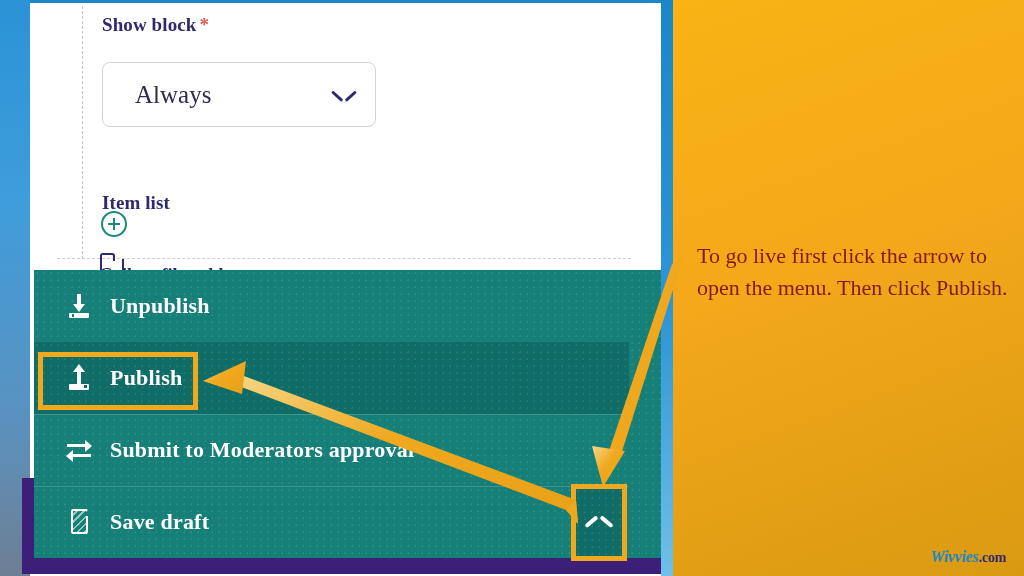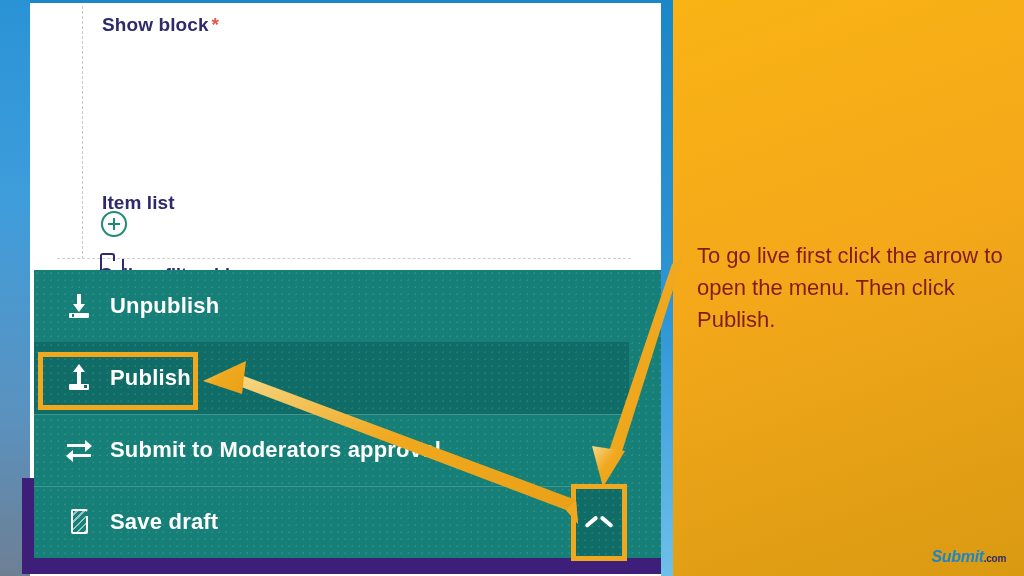--- a/index.html
+++ b/index.html
@@ -1,21 +1,21 @@
 <!DOCTYPE html>
 <html><head>
 <meta charset="utf-8">
 <style>
   * { margin:0; padding:0; box-sizing:border-box; }
   html, body {
     width:1024px; height:576px;
     font-family:"Liberation Sans", sans-serif;
     overflow:hidden; background:#ffffff;
   }
-  #stage { position:relative; width:1024px; height:576px; overflow:hidden; }
+  #stage { position:relative; width:1024px; height:576px; overflow:hidden;font-family:Liberation Serif, serif; }
 
   
   .left-gutter {
     position:absolute; left:0; top:0; width:30px; height:576px;
     background:linear-gradient(180deg,#2a93d5 0%,#3f9ddb 35%,#5a92bf 72%,#6e7f94 100%);
   }
   .top-blue-rule {
     position:absolute; left:30px; top:0; width:640px; height:3px;
     background:#1b86c8;
   }
@@ -201,38 +201,42 @@
   }
   .instruction {
     position:absolute; left:697px; top:240px; width:320px;
     font-size:22px; line-height:32px; color:#7f1d1d; font-weight:400;
   }
   .watermark {
     position:absolute; right:18px; bottom:10px;
     font-size:16px; font-weight:bold; font-style:italic;
     color:#1b86c8; letter-spacing:-.3px;
   }
-  .watermark .tld { font-size:10px; color:#2f2a6b; font-style:normal; }
+  .watermark .tld { font-size:14px; color:#2f2a6b; font-style:normal; }
 </style>
 </head>
 <body>
 
 <div id="stage">
 
   <div class="left-gutter"></div>
 
   <div class="content-pane">
     <div class="dashed-guide"></div>
   </div>
   <div class="top-blue-rule"></div>
 
   <div class="field-label" id="lbl-show-block">
     <span>Show block</span><span class="req">*</span>
   </div>
 
+  <div class="select-box">
+    <span class="select-value">Always</span>
+    <span class="chev-down"></span>
+  </div>
 
   <div class="field-label" id="lbl-item-list">Item list</div>
   <div class="plus-circle"></div>
 
   <div class="bg-rule" style="top:300px;"></div>
   <div class="bg-rule" style="top:395px;"></div>
   <div class="bg-rule" style="top:470px;"></div>
 
   <div class="list-row">
     <span class="list-row-label">Gallery filterable group</span>
@@ -311,16 +315,16 @@
       <polygon points="603,487 592,446 625,451" fill="url(#goldA)"></polygon>
     </g>
   </svg>
 
   <div class="right-blue-strip"></div>
   <div class="right-panel"></div>
 
   <div class="instruction">To go live first click the arrow to open the menu. Then click Publish.</div>
 
   <div class="watermark">
-    <span>Submit</span><span class="tld">.com</span>
+    <span>Wivvies</span><span class="tld">.com</span>
   </div>
 
 </div>
 
 </body></html>

